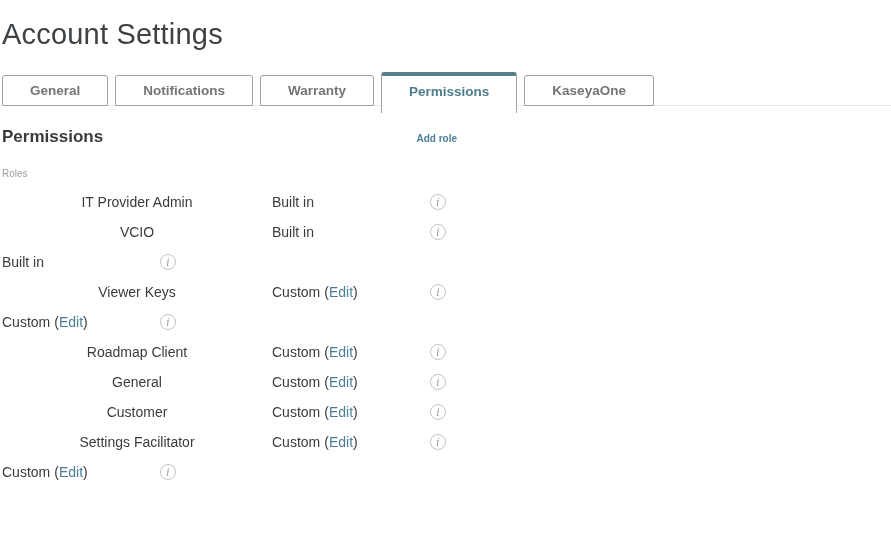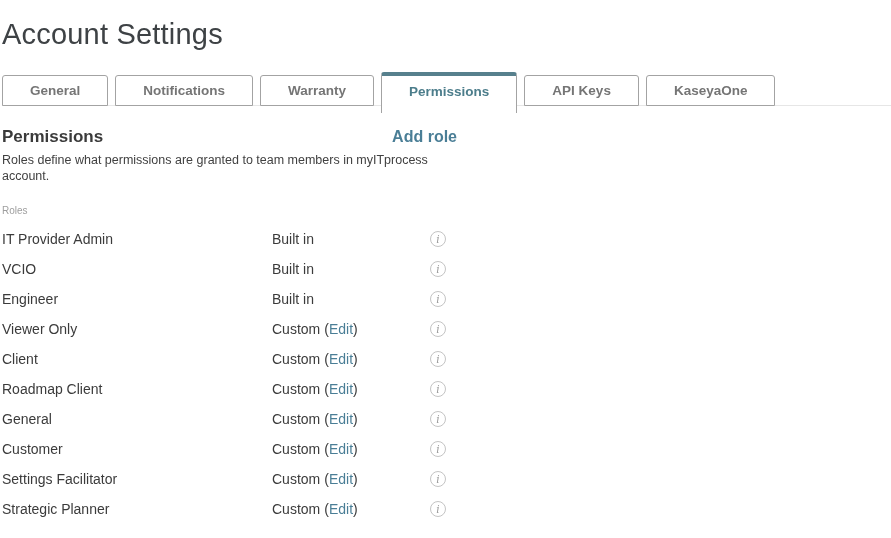--- a/index.html
+++ b/index.html
@@ -59,42 +59,42 @@
   
   .content { margin-top: 14px; width: 455px; }
   .content-header {
     display: flex; justify-content: space-between; align-items: baseline;
   }
   .section-heading {
     margin: 0;
     font-size: 17px; font-weight: 700; color: #3b3b3b;
   }
   .add-role {
-    font-size: 16px; font-weight: 700;
+    font-size: 10px; font-weight: 700;
     color: var(--link, #4a7e96);
     cursor: pointer;
   }
   .description {
     margin-top: 5px;
     max-width: 450px;
     font-size: 12.5px; line-height: 16px;
     color: #414141;
   }
   .roles-label {
     margin-top: 21px;
     font-size: 10px; font-weight: 400;
     color: #9e9e9e;
   }
   .roles-list { margin-top: 8px; }
   .role-row {
     display: flex; align-items: center;
     height: 30px;
     font-size: 14px; color: #3b3b3b;
   }
-  .role-name { width: 270px; }
+  .role-name { width: 270px; text-align: center; }
   .role-type-cell { width: 158px; display: flex; white-space: pre; }
   .edit-wrap { margin-left: 4px; }
   .edit-link {
     color: var(--link, #4a7e96);
     text-decoration: none; cursor: pointer;
   }
   .info-icon {
     width: 16px; height: 16px;
     border: 1px solid #c4c4c4; border-radius: 50%;
     display: flex; align-items: center; justify-content: center;
@@ -122,33 +122,29 @@
       <div class="tab">
     <span class="tab-label">Notifications</span>
   </div>
       <div class="tab">
     <span class="tab-label">Warranty</span>
   </div>
       <div class="tab active">
     <span class="tab-label">Permissions</span>
   </div>
       <div class="tab">
-    <span class="tab-label">API Keys</span>
-  </div>
-      <div class="tab">
     <span class="tab-label">KaseyaOne</span>
   </div>
     </div>
 
   <div class="content">
     <div class="content-header">
       <h2 class="section-heading">Permissions</h2>
       <a class="add-role">Add role</a>
     </div>
-    <div class="description">Roles define what permissions are granted to team members in myITprocess account.</div>
     <div class="roles-label">Roles</div>
     <div class="roles-list">
         <div class="role-row">
     <span class="role-name">IT Provider Admin</span>
     <span class="role-type-cell">
       <span class="role-type-text">Built in</span>
       
     </span>
     <span class="info-icon">
       <span class="info-glyph">i</span>
@@ -158,41 +154,39 @@
     <span class="role-name">VCIO</span>
     <span class="role-type-cell">
       <span class="role-type-text">Built in</span>
       
     </span>
     <span class="info-icon">
       <span class="info-glyph">i</span>
     </span>
   </div>
         <div class="role-row">
-    <span class="role-name">Engineer</span>
     <span class="role-type-cell">
       <span class="role-type-text">Built in</span>
       
     </span>
     <span class="info-icon">
       <span class="info-glyph">i</span>
     </span>
   </div>
         <div class="role-row">
-    <span class="role-name">Viewer Only</span>
-    <span class="role-type-cell">
-      <span class="role-type-text">Custom</span>
-      <span class="edit-wrap"><span class="paren">(</span><a class="edit-link">Edit</a><span class="paren">)</span></span>
-    </span>
-    <span class="info-icon">
-      <span class="info-glyph">i</span>
-    </span>
-  </div>
-        <div class="role-row">
-    <span class="role-name">Client</span>
+    <span class="role-name">Viewer Keys</span>
+    <span class="role-type-cell">
+      <span class="role-type-text">Custom</span>
+      <span class="edit-wrap"><span class="paren">(</span><a class="edit-link">Edit</a><span class="paren">)</span></span>
+    </span>
+    <span class="info-icon">
+      <span class="info-glyph">i</span>
+    </span>
+  </div>
+        <div class="role-row">
     <span class="role-type-cell">
       <span class="role-type-text">Custom</span>
       <span class="edit-wrap"><span class="paren">(</span><a class="edit-link">Edit</a><span class="paren">)</span></span>
     </span>
     <span class="info-icon">
       <span class="info-glyph">i</span>
     </span>
   </div>
         <div class="role-row">
     <span class="role-name">Roadmap Client</span>
@@ -228,21 +222,20 @@
     <span class="role-name">Settings Facilitator</span>
     <span class="role-type-cell">
       <span class="role-type-text">Custom</span>
       <span class="edit-wrap"><span class="paren">(</span><a class="edit-link">Edit</a><span class="paren">)</span></span>
     </span>
     <span class="info-icon">
       <span class="info-glyph">i</span>
     </span>
   </div>
         <div class="role-row">
-    <span class="role-name">Strategic Planner</span>
     <span class="role-type-cell">
       <span class="role-type-text">Custom</span>
       <span class="edit-wrap"><span class="paren">(</span><a class="edit-link">Edit</a><span class="paren">)</span></span>
     </span>
     <span class="info-icon">
       <span class="info-glyph">i</span>
     </span>
   </div>
       </div>
   </div>

